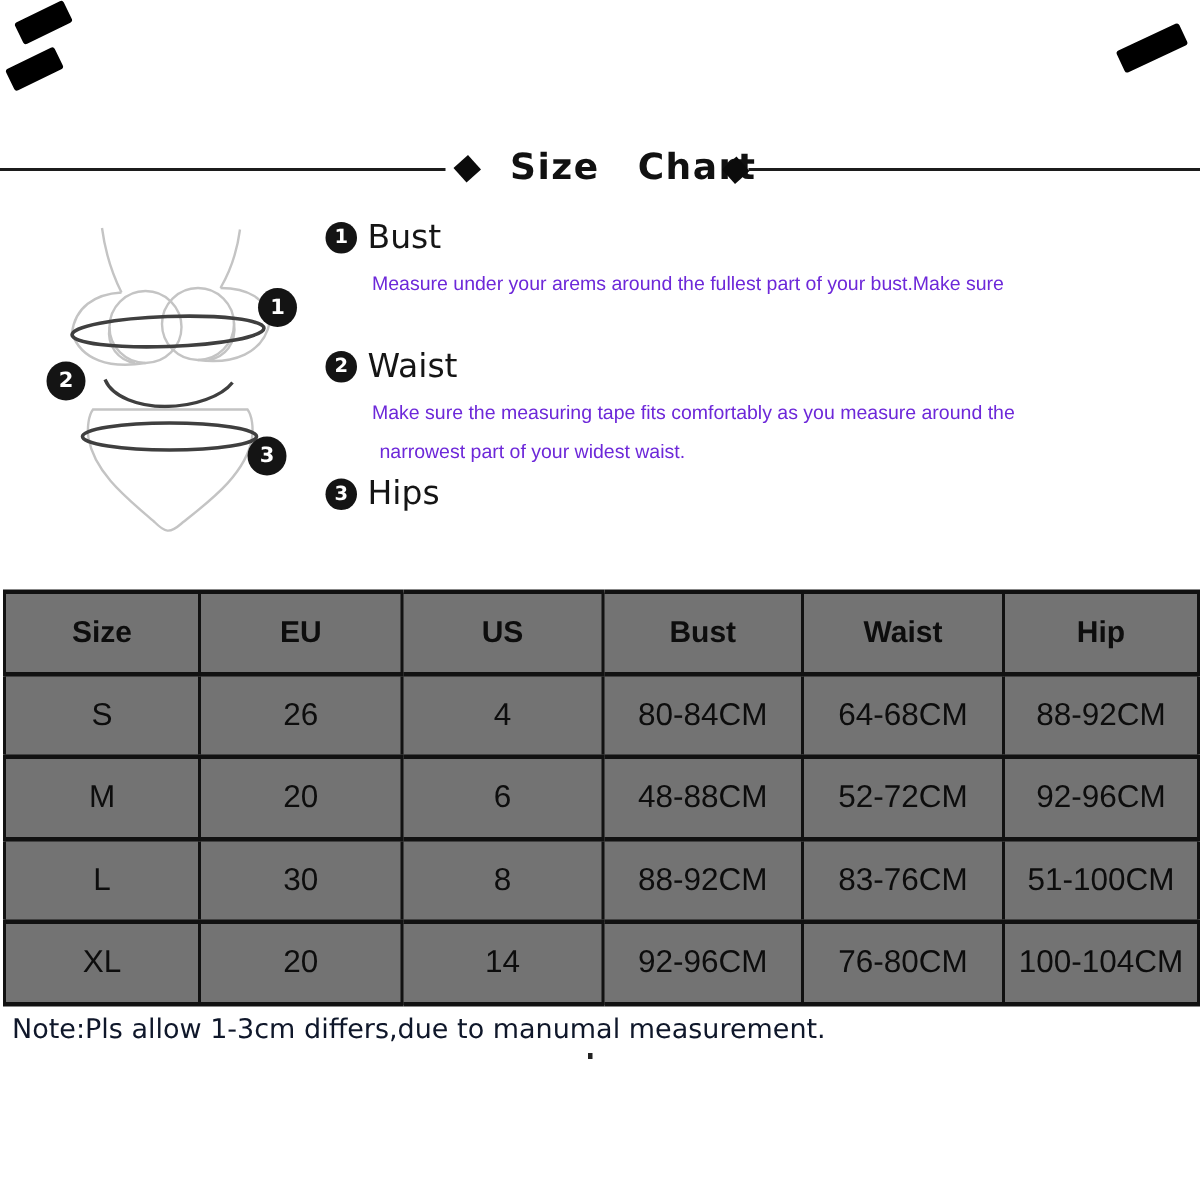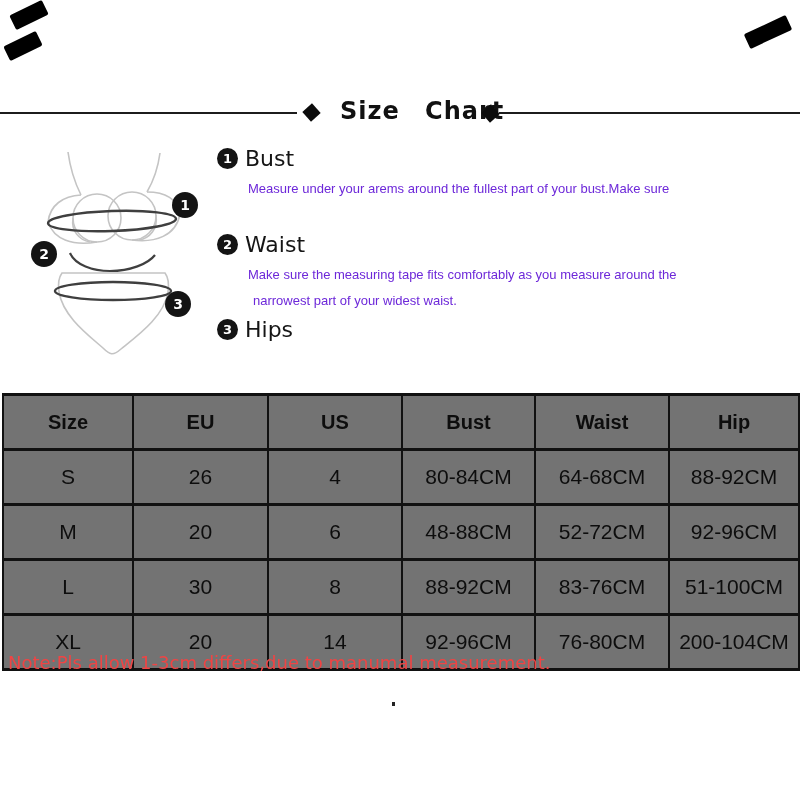--- a/index.html
+++ b/index.html
@@ -134,23 +134,23 @@
     vertical-align: middle;
     background: #737373;
     white-space: nowrap;
   }
   .size-table th { font-size: 20px; font-weight: bold; color: #0d0d0d; }
   .size-table td { font-size: 21px; font-weight: normal; color: #0d0d0d; }
 
   .note-text {
     position: absolute;
     left: 8px;
-    top: 652px;
+    top: 676px;
     font-size: 18px;
-    color: #ef4444;
+    color: #0f172a;
     white-space: nowrap;
   }
 
   .speck {
     position: absolute;
     left: 392px;
     top: 702px;
     width: 3px;
     height: 4px;
     background: #222222;
@@ -280,21 +280,21 @@
         <td>88-92CM</td>
         <td>83-76CM</td>
         <td>51-100CM</td>
       </tr>
       <tr>
         <td>XL</td>
         <td>20</td>
         <td>14</td>
         <td>92-96CM</td>
         <td>76-80CM</td>
-        <td>200-104CM</td>
+        <td>100-104CM</td>
       </tr>
     </tbody>
   </table>
 
   <div class="note-text">Note:Pls allow 1-3cm differs,due to manumal measurement.</div>
   <div class="speck"></div>
 
 </div>
 
 </body></html>

